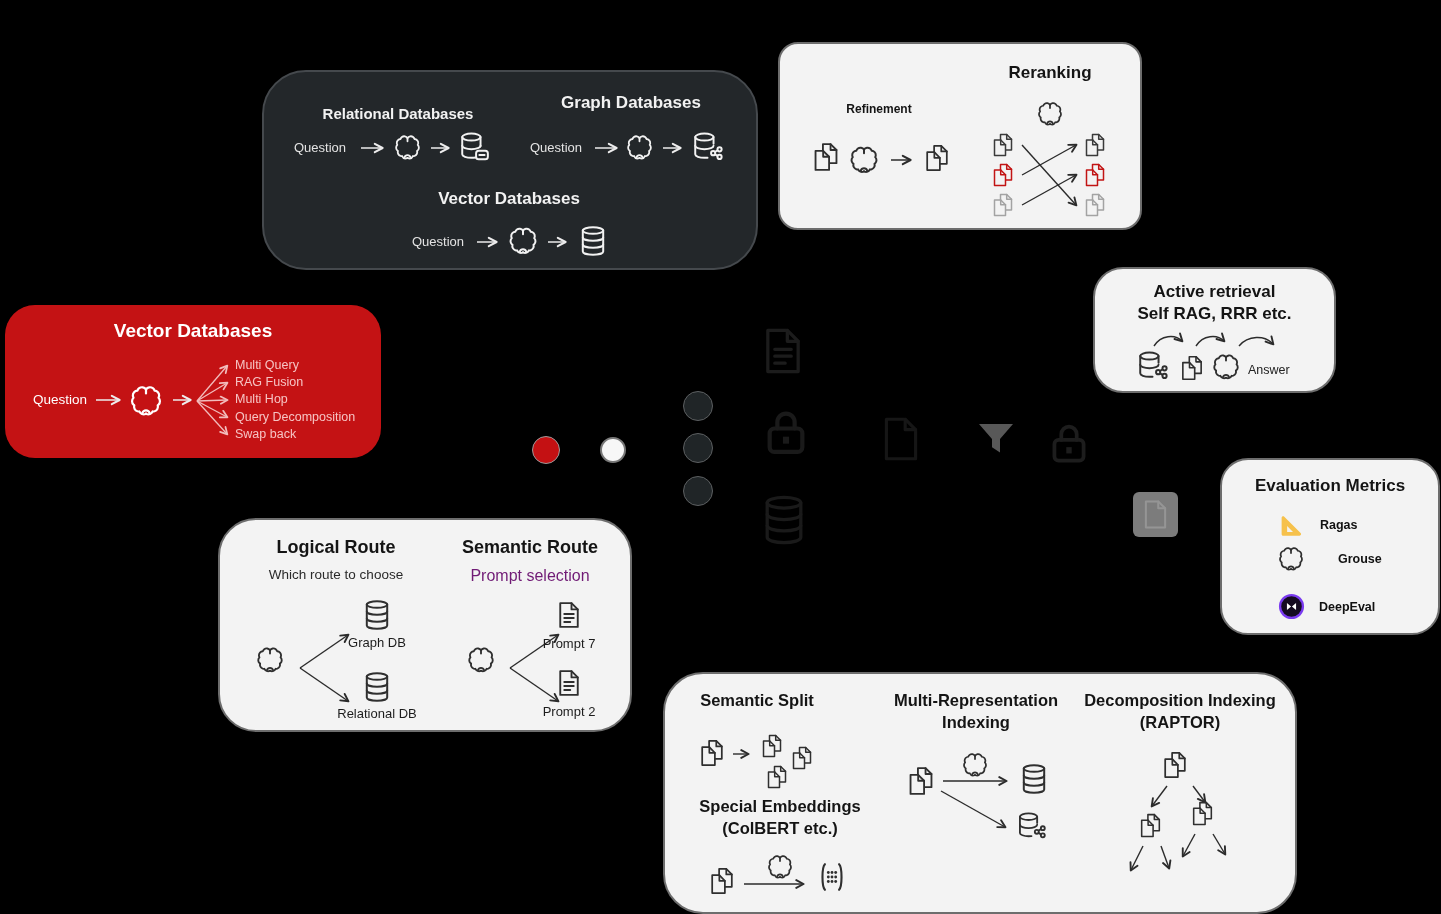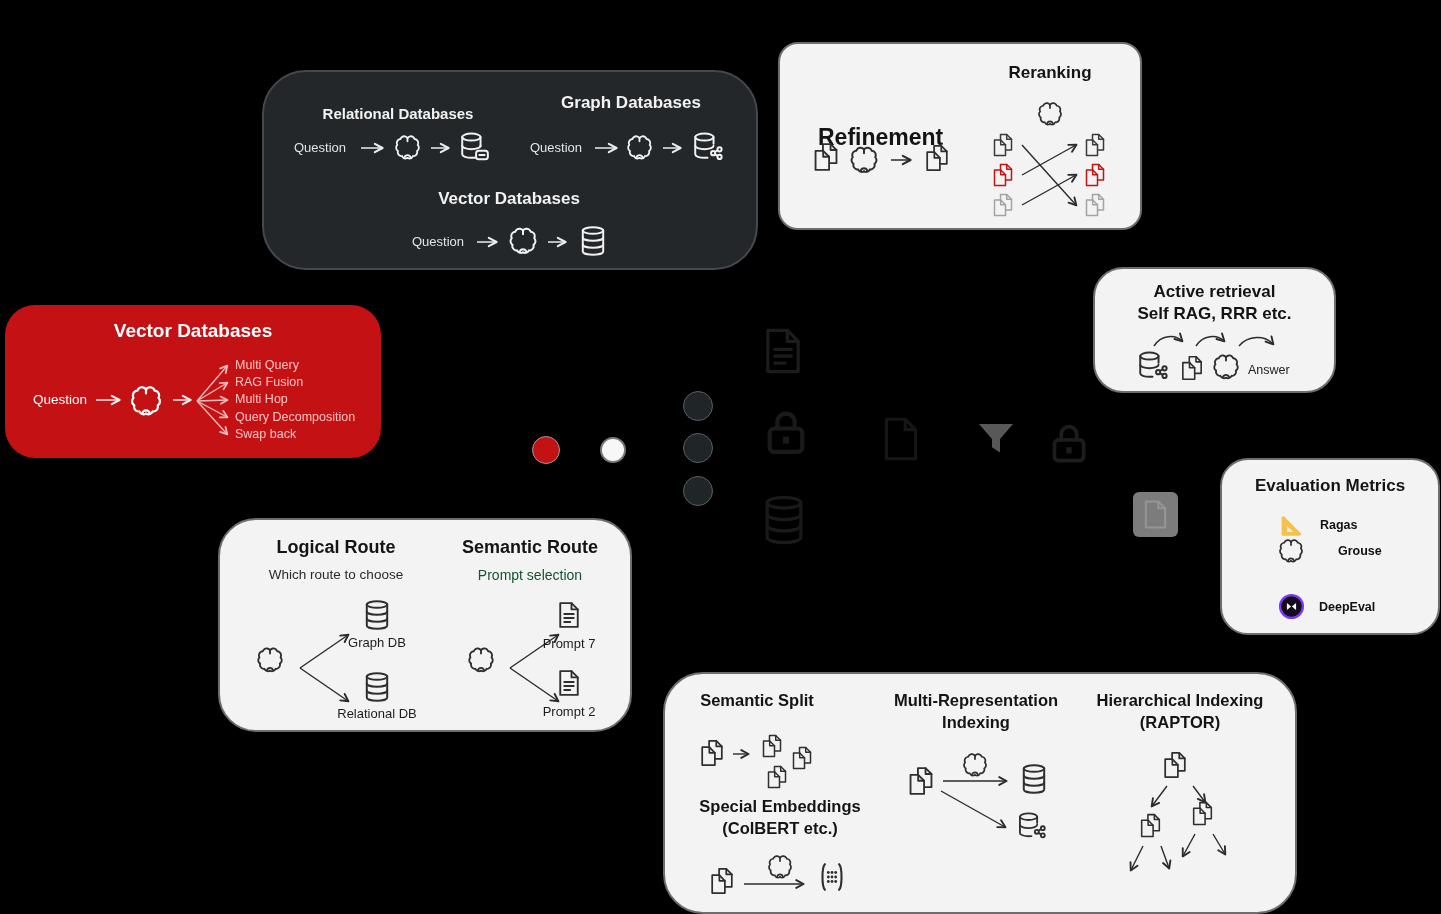--- a/index.html
+++ b/index.html
@@ -186,21 +186,21 @@
     <svg class="abs" style="left:283px;top:164px;" width="24" height="12">
         <path d="M1 6h17" stroke="#ededed" stroke-width="1.5" fill="none" marker-end="url(#mw)"></path>
       </svg>
     <svg class="abs icon" style="left:312px;top:152px;" width="34" height="34">
         <use href="#i-db4"></use>
       </svg>
   </div>
 
   <div class="box white-box" style="left:778px;top:42px;width:364px;height:188px;border-radius:20px;">
     <div class="abs ttl ctr" style="left:200px;top:19px;width:140px;font-size:17px;">Reranking</div>
-    <div class="abs ttl ctr" style="left:38px;top:80px;width:122px;font-size:23px;">Refinement</div>
+    <div class="abs ttl ctr" style="left:38px;top:58px;width:122px;font-size:12px;">Refinement</div>
 
     <svg class="abs icon" style="left:30px;top:97px;color:#2f2f2f;" width="32" height="32">
         <use href="#i-docs2"></use>
       </svg>
     <svg class="abs icon" style="left:67px;top:99px;color:#2f2f2f;" width="34" height="34">
         <use href="#i-brain"></use>
       </svg>
     <svg class="abs" style="left:110px;top:110px;" width="26" height="12">
         <path d="M1 6h19" stroke="#2b2b2b" stroke-width="1.5" fill="none" marker-end="url(#md)"></path>
       </svg>
@@ -293,21 +293,21 @@
   </div>
 
   <div class="box white-box" style="left:1220px;top:458px;width:220px;height:177px;border-radius:28px;">
     <div class="abs ttl ctr" style="left:0;top:16px;width:100%;font-size:17px;">Evaluation Metrics</div>
     <div class="ev-row" style="left:54px;top:50px;">
       <svg class="icon" width="30" height="30">
           <use href="#i-ruler"></use>
         </svg>
       <span class="ev-name">Ragas</span>
     </div>
-    <div class="ev-row" style="left:54px;top:76px;gap:32px;">
+    <div class="ev-row" style="left:54px;top:84px;gap:32px;">
       <svg class="icon" style="color:#2f2f2f;" width="30" height="30">
           <use href="#i-brain"></use>
         </svg>
       <span class="ev-name">Grouse</span>
     </div>
     <div class="ev-row" style="left:56px;top:133px;">
       <svg class="icon" width="27" height="27">
           <use href="#i-deepeval"></use>
         </svg>
       <span class="ev-name">DeepEval</span>
@@ -329,21 +329,21 @@
     <svg class="abs icon" style="left:140px;top:78px;color:#2f2f2f;" width="34" height="34">
         <use href="#i-db4"></use>
       </svg>
     <div class="abs ctr lbl" style="left:87px;top:115px;width:140px;font-size:13px;color:#1c1c1c;">Graph DB</div>
     <svg class="abs icon" style="left:140px;top:150px;color:#2f2f2f;" width="34" height="34">
         <use href="#i-db4"></use>
       </svg>
     <div class="abs ctr lbl" style="left:87px;top:186px;width:140px;font-size:13px;color:#1c1c1c;">Relational DB</div>
 
     <div class="abs ttl ctr" style="left:210px;top:17px;width:200px;font-size:18px;">Semantic Route</div>
-    <div class="abs ctr" style="left:210px;top:47px;width:200px;font-size:14px;color:#14532d;">Prompt selection</div>
+    <div class="abs ctr" style="left:210px;top:47px;width:200px;font-size:16px;color:#701a75;">Prompt selection</div>
     <svg class="abs icon" style="left:245px;top:124px;color:#2f2f2f;" width="32" height="32">
         <use href="#i-brain"></use>
       </svg>
     <svg class="abs" style="left:288px;top:103px;" width="58" height="86">
       <g stroke="#2b2b2b" stroke-width="1.4" fill="none">
         <path d="M2 45 50 12" marker-end="url(#md)"></path>
         <path d="M2 45 50 78" marker-end="url(#md)"></path>
       </g>
     </svg>
     <svg class="abs icon" style="left:334px;top:80px;color:#2f2f2f;" width="30" height="30">
@@ -403,21 +403,21 @@
     <svg class="abs" style="left:274px;top:113px;" width="74" height="48">
         <path d="M2 4 66 40" stroke="#2b2b2b" stroke-width="1.4" fill="none" marker-end="url(#md)"></path>
       </svg>
     <svg class="abs icon" style="left:352px;top:88px;color:#2f2f2f;" width="34" height="34">
         <use href="#i-db4"></use>
       </svg>
     <svg class="abs icon" style="left:350px;top:136px;color:#2f2f2f;" width="32" height="32">
         <use href="#i-dbgraph"></use>
       </svg>
 
-    <div class="abs ttl ctr" style="left:415px;top:17px;width:200px;font-size:16.5px;">Hierarchical Indexing</div>
+    <div class="abs ttl ctr" style="left:415px;top:17px;width:200px;font-size:16.5px;">Decomposition Indexing</div>
     <div class="abs ttl ctr" style="left:415px;top:39px;width:200px;font-size:16.5px;">(RAPTOR)</div>
     <svg class="abs" style="left:440px;top:70px;" width="170" height="160">
       <g stroke="#2b2b2b" stroke-width="1.4" fill="none">
         <path d="M62 42 47 62" marker-end="url(#md)"></path>
         <path d="M88 42 100 58" marker-end="url(#md)"></path>
         <path d="M38 102 26 126" marker-end="url(#md)"></path>
         <path d="M56 102 64 124" marker-end="url(#md)"></path>
         <path d="M90 90 78 112" marker-end="url(#md)"></path>
         <path d="M108 90 120 110" marker-end="url(#md)"></path>
       </g>

